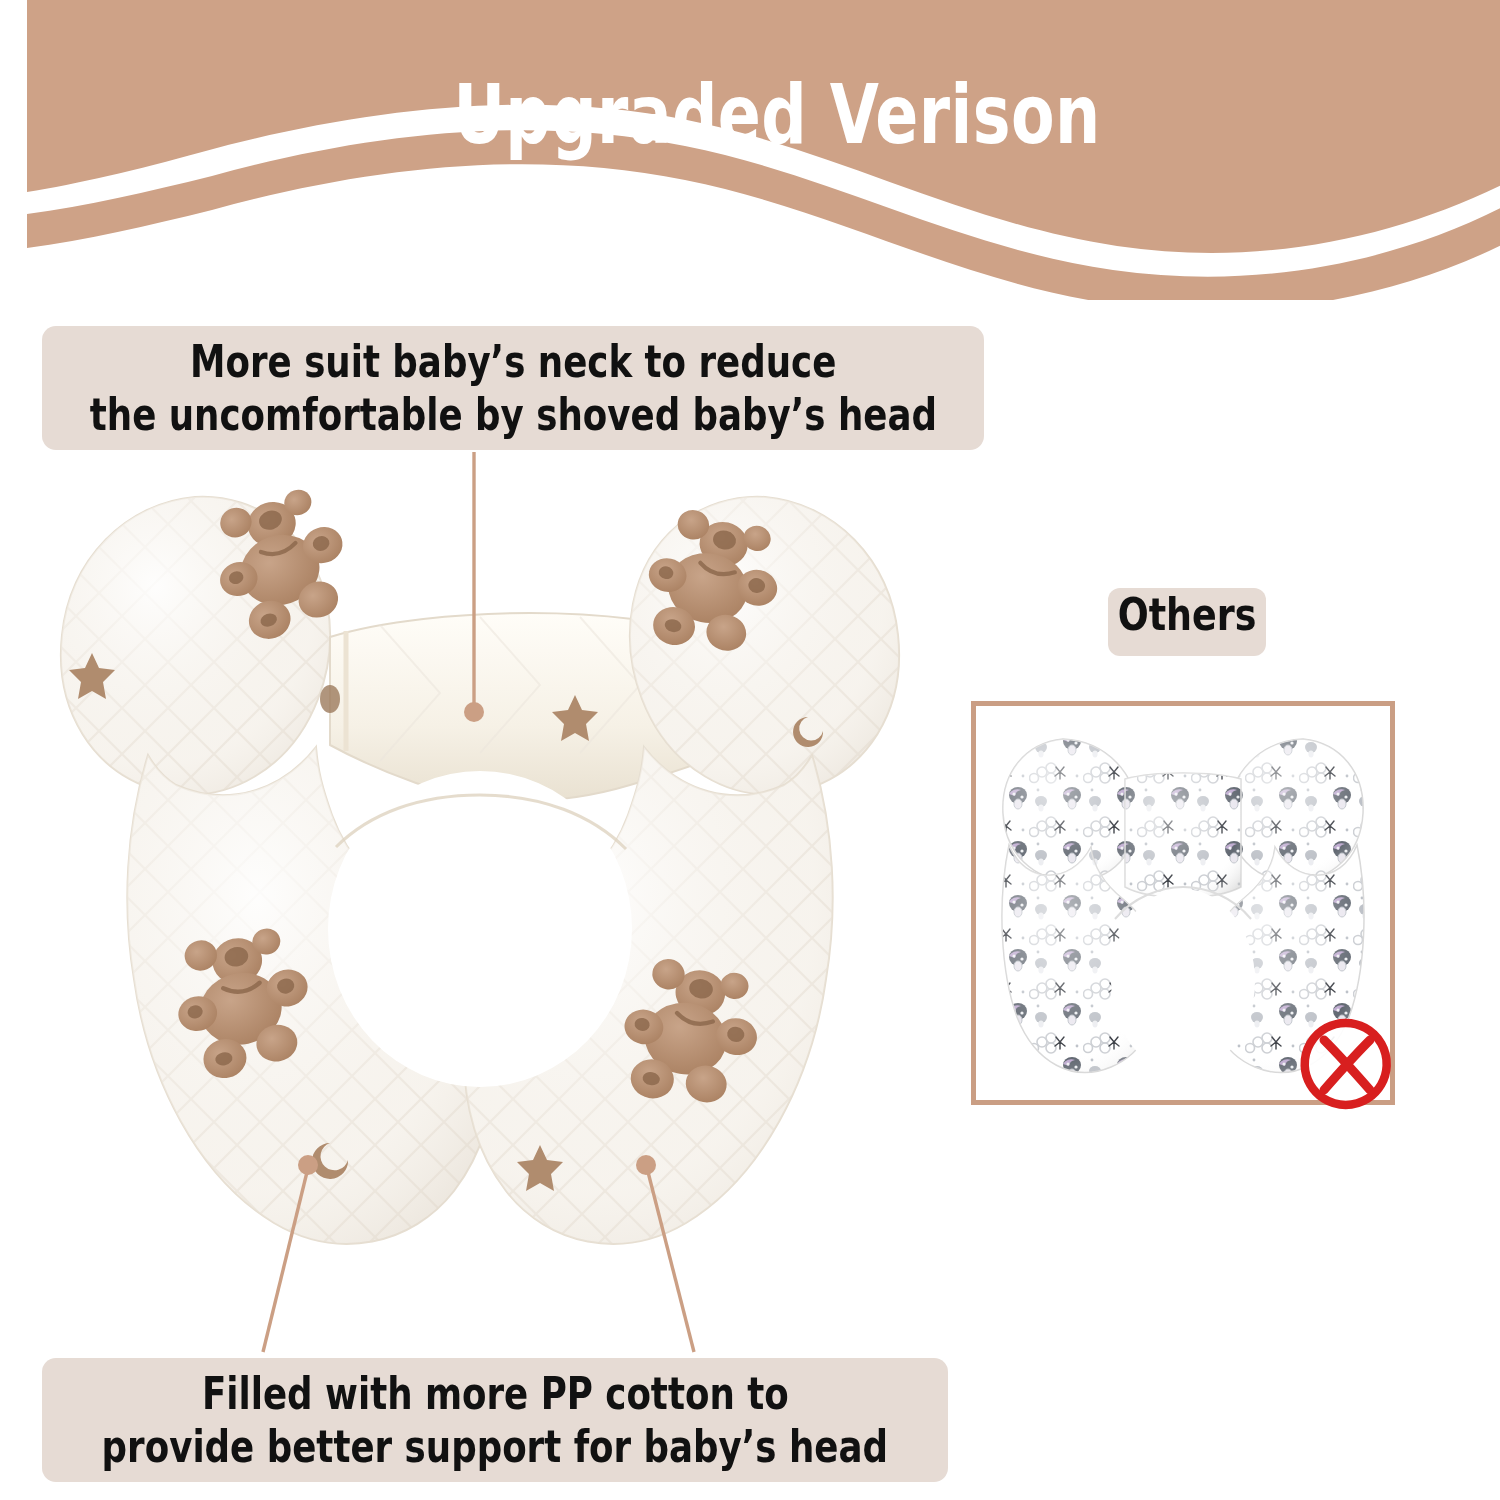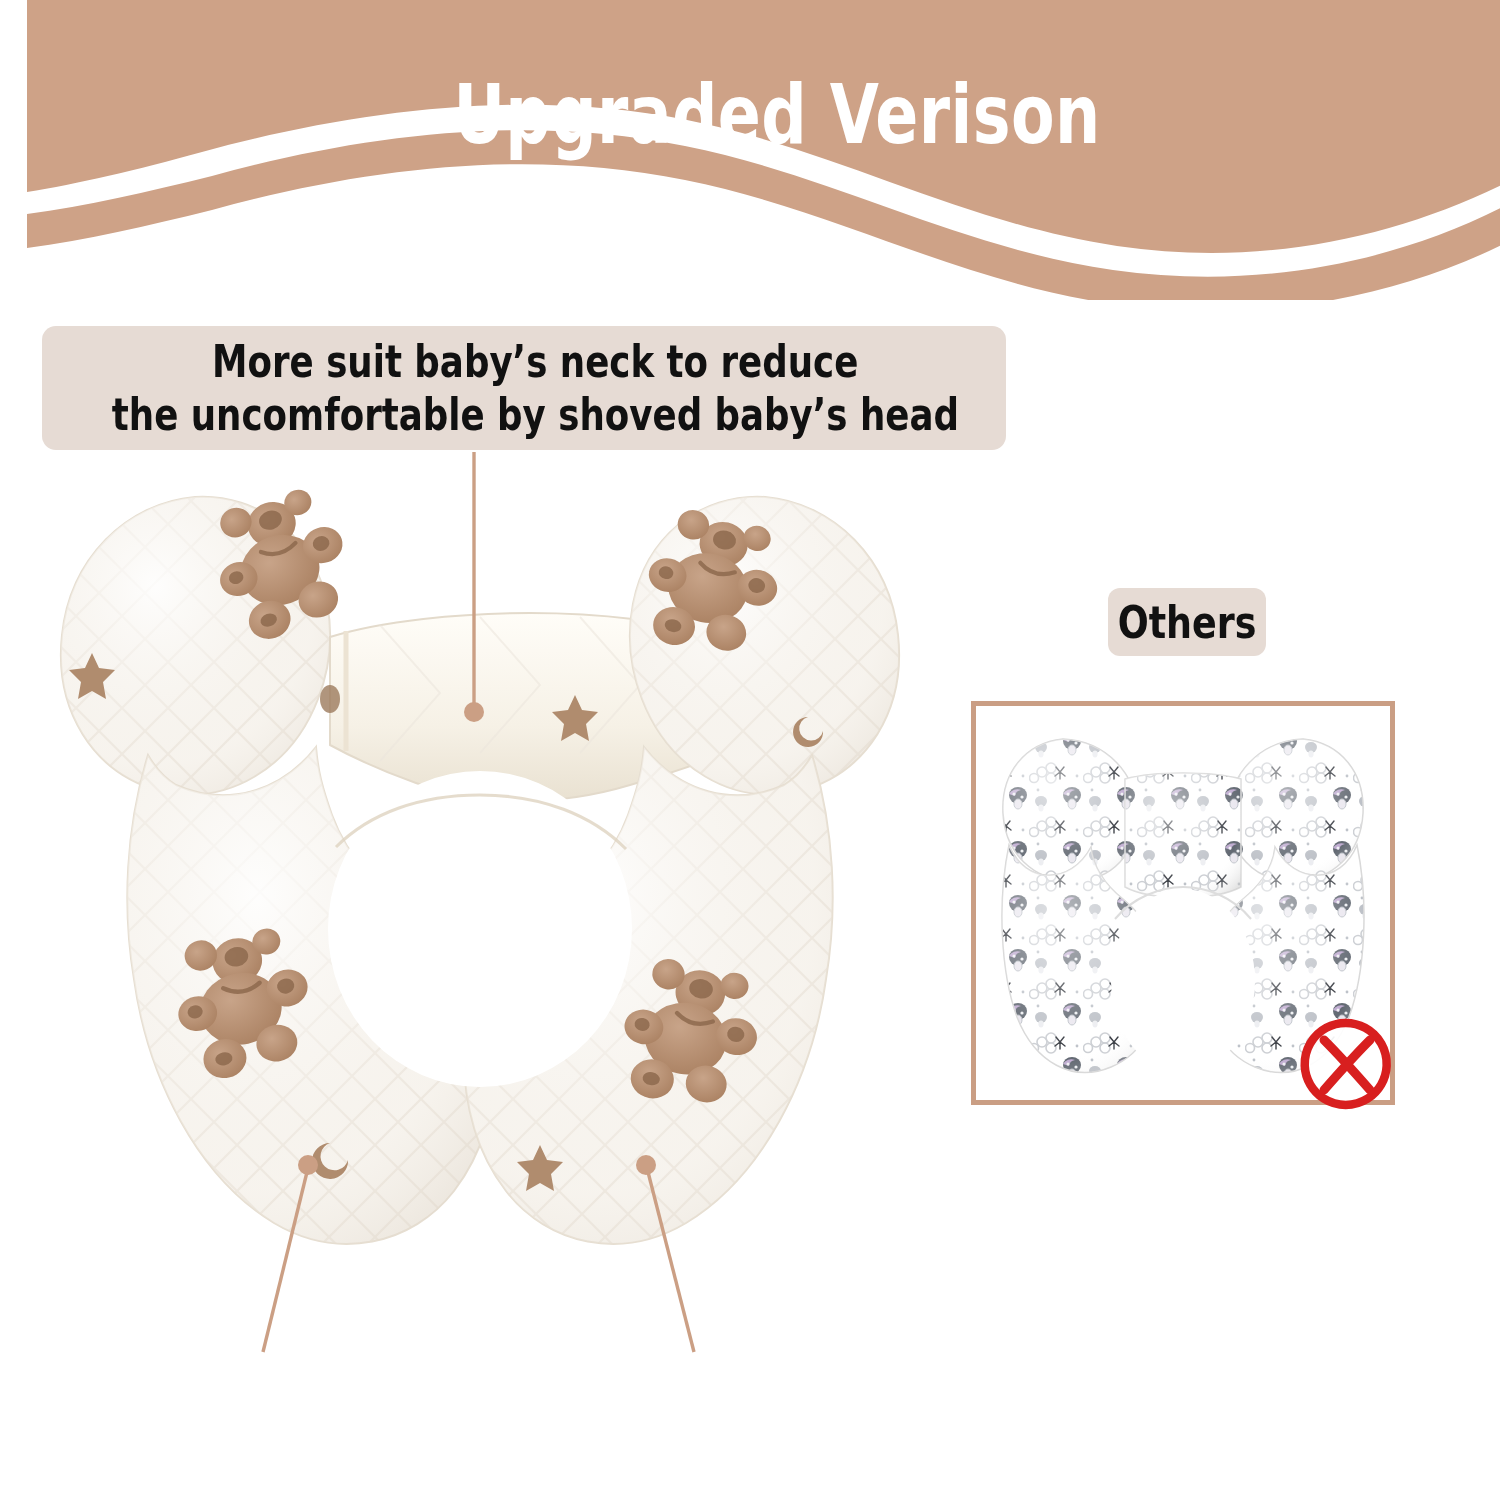--- a/index.html
+++ b/index.html
@@ -39,27 +39,27 @@
     font-weight:bold;
     text-align:center;
     display:flex;
     flex-direction:column;
     align-items:center;
     justify-content:center;
     line-height:1.18;
   }
   .callout .ln{display:block;white-space:nowrap;transform:scaleX(0.88);transform-origin:50% 50%;}
 
-  #callout-top{left:42px;top:326px;width:942px;height:124px;font-size:45px;padding-left:22px;}
+  #callout-top{left:42px;top:326px;width:942px;height:124px;font-size:45px;}
   #callout-bottom{left:42px;top:1358px;width:906px;height:124px;font-size:45px;}
 
   #others-label{
     position:absolute;left:1108px;top:588px;width:158px;height:68px;
     background:#e6dbd4;border-radius:12px;
-    display:flex;align-items:center;justify-content:center;
+    display:flex;align-items:flex-start;justify-content:center;
     color:#111;font-weight:bold;font-size:45px;
     font-family:"DejaVu Sans Condensed","Liberation Sans Narrow","Liberation Sans",sans-serif;
   }
   #others-label span{transform:scaleX(0.9);display:block;white-space:nowrap;}
 
   
   #pillow-main{position:absolute;left:30px;top:455px;}
   #others-box{
     position:absolute;left:971px;top:701px;width:424px;height:404px;
     border:5px solid #ca9e84;background:#ffffff;box-sizing:border-box;
@@ -96,20 +96,24 @@
                C120,226 60,240 0,248 Z" fill="#cea287"></path>
     </svg>
     <div class="header-title">Upgraded Verison</div>
   </div>
 
   <div class="callout" id="callout-top">
     <span class="ln">More suit baby’s neck to reduce</span>
     <span class="ln">the uncomfortable by shoved baby’s head</span>
   </div>
 
+  <div class="callout" id="callout-bottom">
+    <span class="ln">Filled with more PP cotton to</span>
+    <span class="ln">provide better support for baby’s head</span>
+  </div>
 
   <div id="others-label">
     <span>Others</span>
   </div>
 
   <svg id="pillow-main" width="900" height="880" viewBox="0 0 900 880">
     <defs>
 
       <pattern id="quilt" width="46" height="46" patternUnits="userSpaceOnUse" patternTransform="rotate(0)">
         <rect width="46" height="46" fill="#f8f5f0"></rect>

